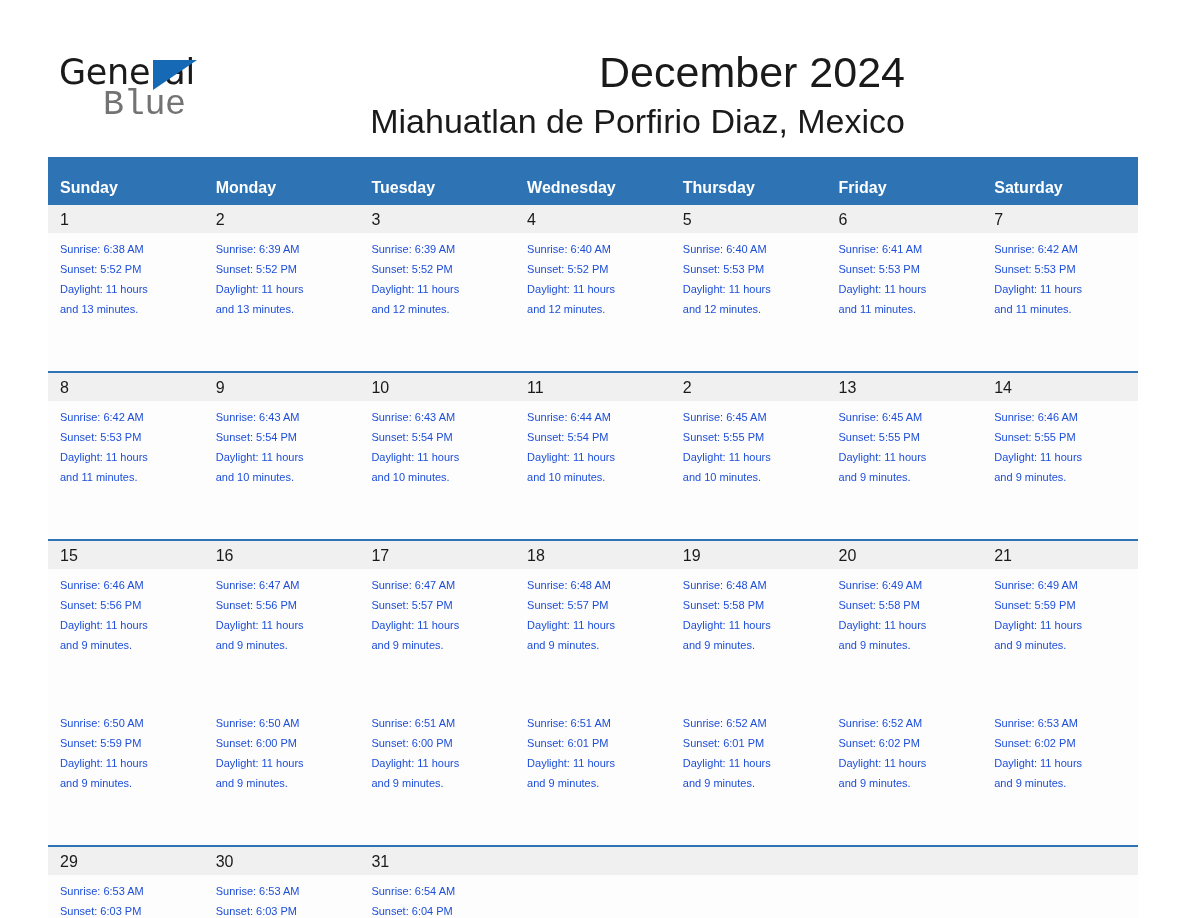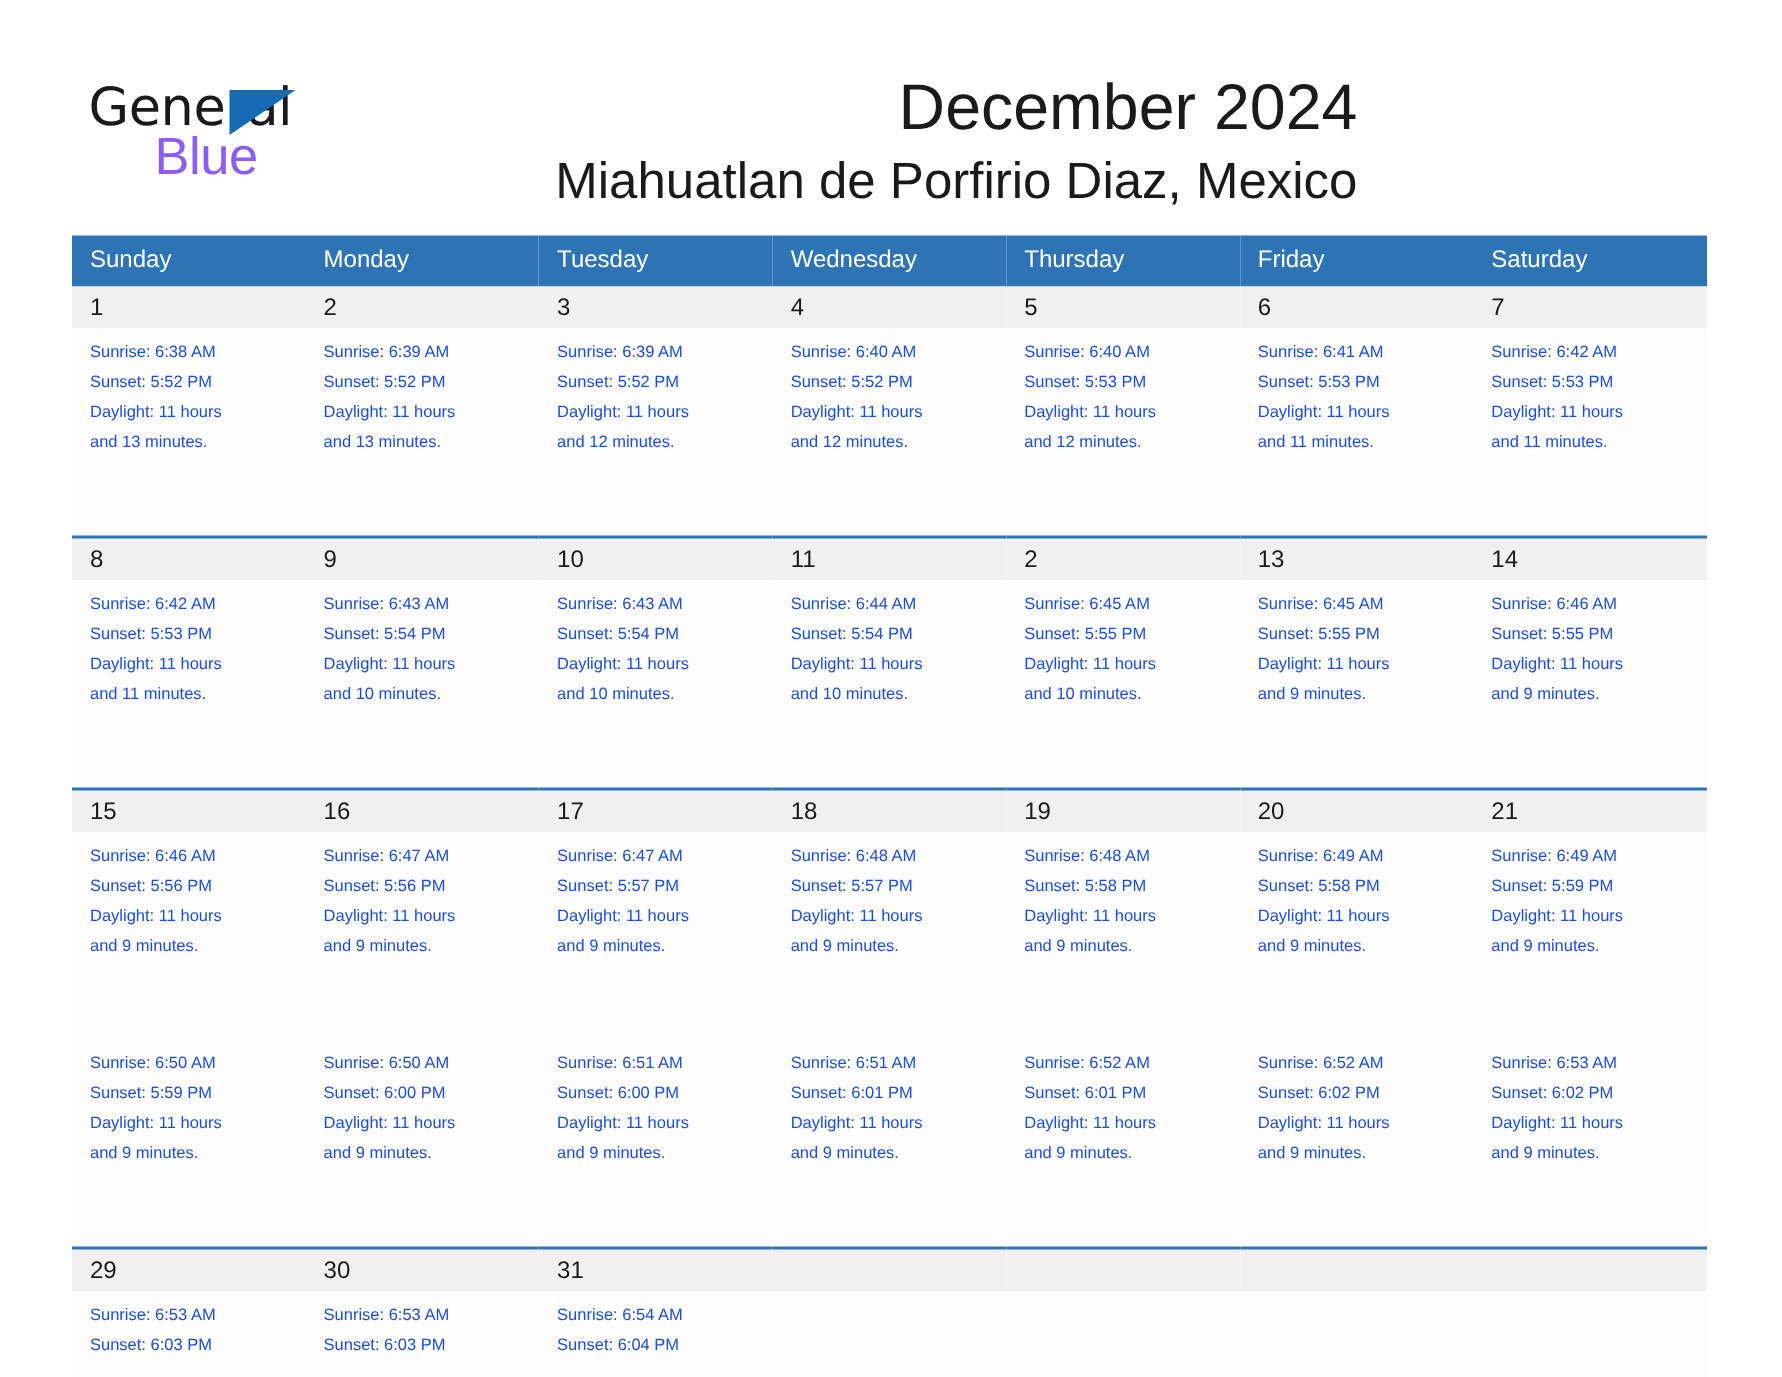--- a/index.html
+++ b/index.html
@@ -46,22 +46,22 @@
     font-family: "DejaVu Sans", sans-serif;
     font-weight: 400;
     line-height: 40px;
   }
   .logo-blue {
     position: absolute;
     left: 44px;
     top: 33px;
     font-size: 35px;
     letter-spacing: -0.3px;
-    color: #8b5cf6;
-    font-family: Liberation Sans, sans-serif;
+    color: #737373;
+    font-family: Liberation Mono, monospace;
     font-weight: 400;
     line-height: 40px;
   }
   .logo-triangle {
     position: absolute;
     left: 94px;
     top: 8px;
     width: 0;
     height: 0;
     border-top: 30px solid #1669b5;
@@ -102,23 +102,23 @@
     width: 1090px;
     border-collapse: collapse;
     table-layout: fixed;
   }
   .cal-table col { width: 155.71px; }
 
   thead th {
     background: #2e74b5;
     color: #ffffff;
     font-size: 16px;
-    font-weight: 400;
+    font-weight: 700;
     text-align: left;
-    padding: 7px 0 8px 12px;
+    padding: 21px 0 8px 12px;
     height: 18px;
     vertical-align: middle;
     line-height: 19px;
   }
 
   tbody tr.day-numbers td {
     background: #f0f0f0;
     color: #1a1a1a;
     font-size: 16px;
     font-weight: 400;

